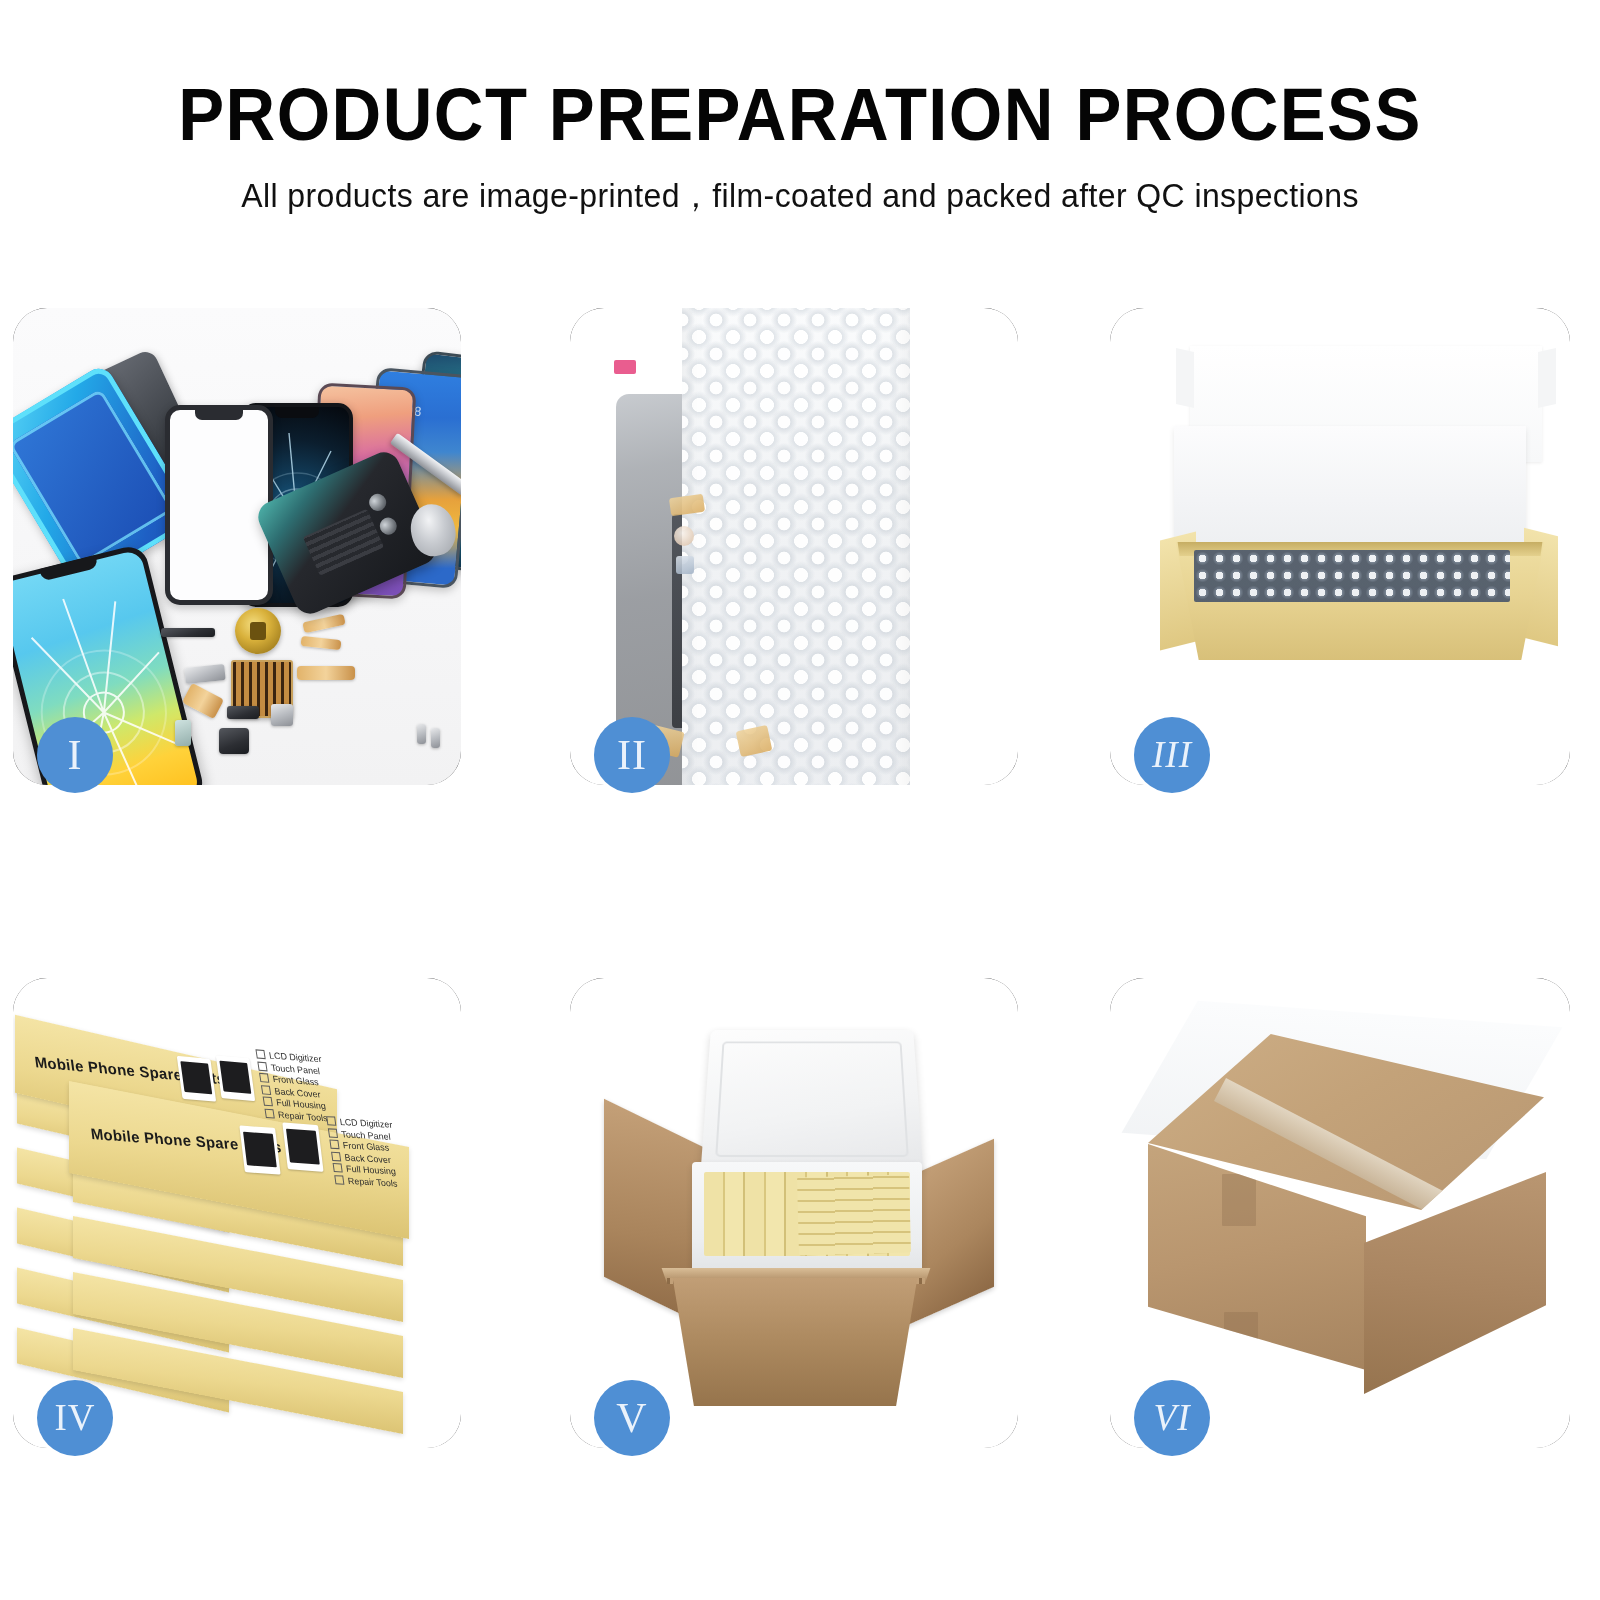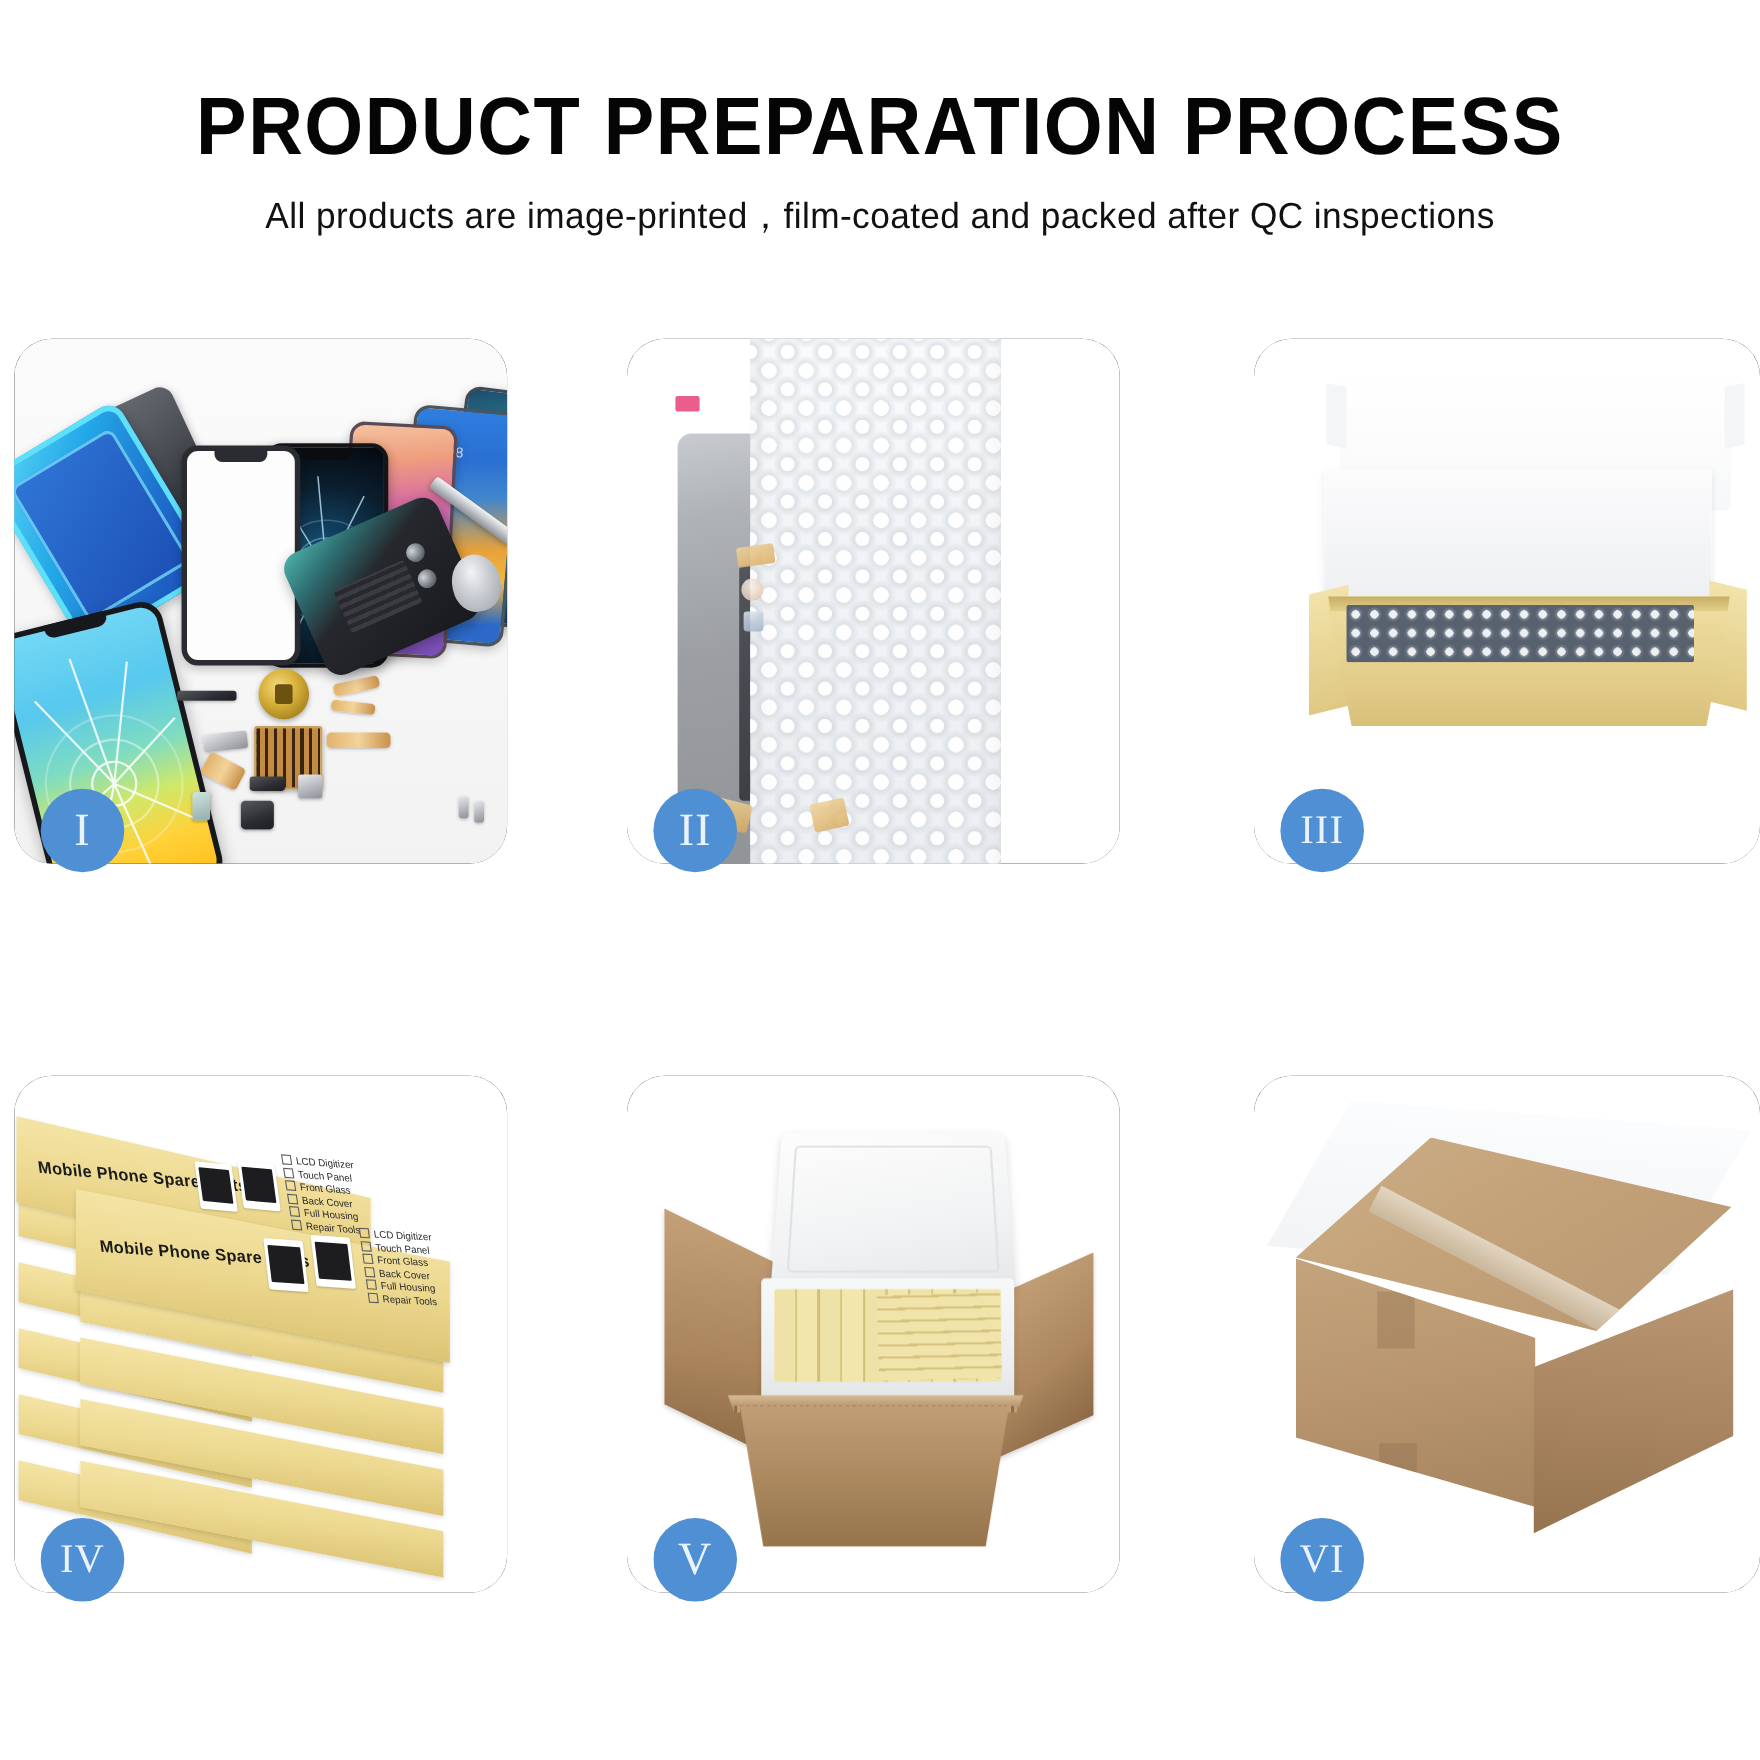--- a/index.html
+++ b/index.html
@@ -65,21 +65,21 @@
   .panel .clip {
     position: absolute;
     inset: -6px;
     border-radius: 34px;
     overflow: hidden;
   }
   .r1 { height: 477px; }
   .r2 { height: 470px; }
   .c1 { left: 0px;    width: 448px; }
   .c2 { left: 557px;  width: 448px; }
-  .c3 { left: 1127px; width: 460px; }
+  .c3 { left: 1097px; width: 460px; font-style: italic; }
   .row1 { top: 0px; }
   .row2 { top: 670px; }
 
   
   .badge {
     position: absolute;
     left: 18px;
     bottom: -14px;
     width: 76px;
     height: 76px;

